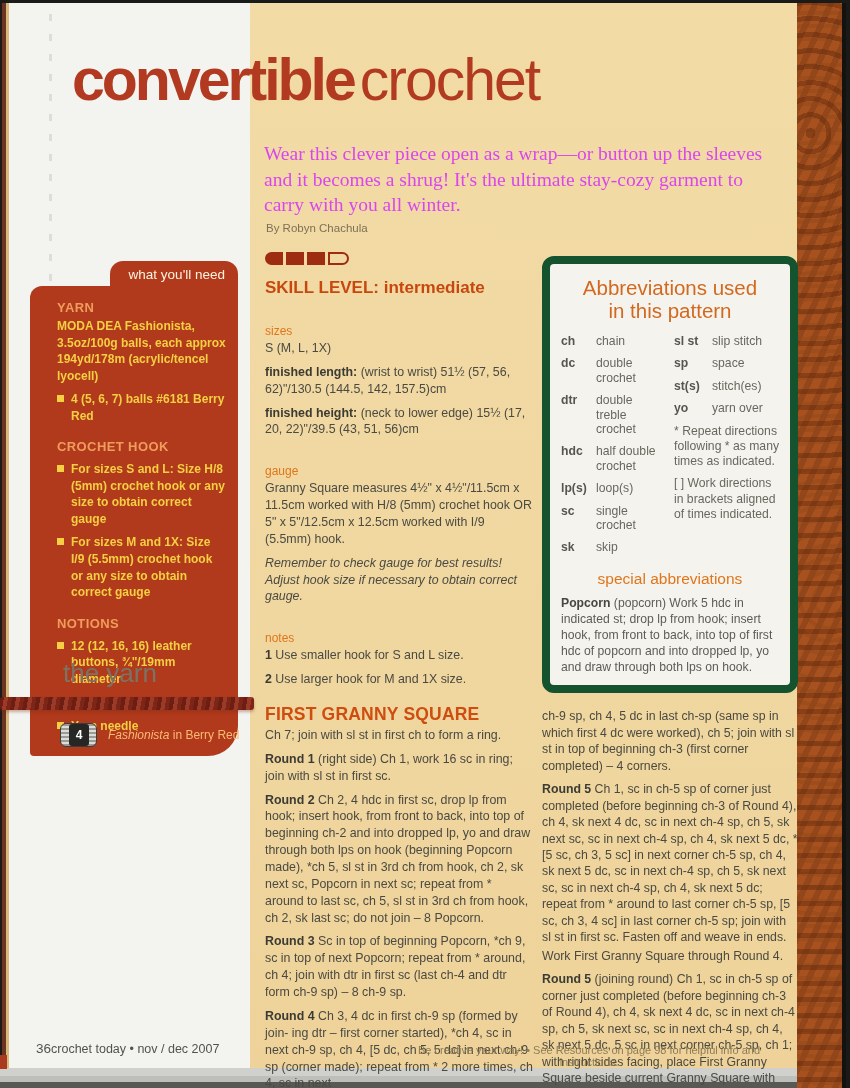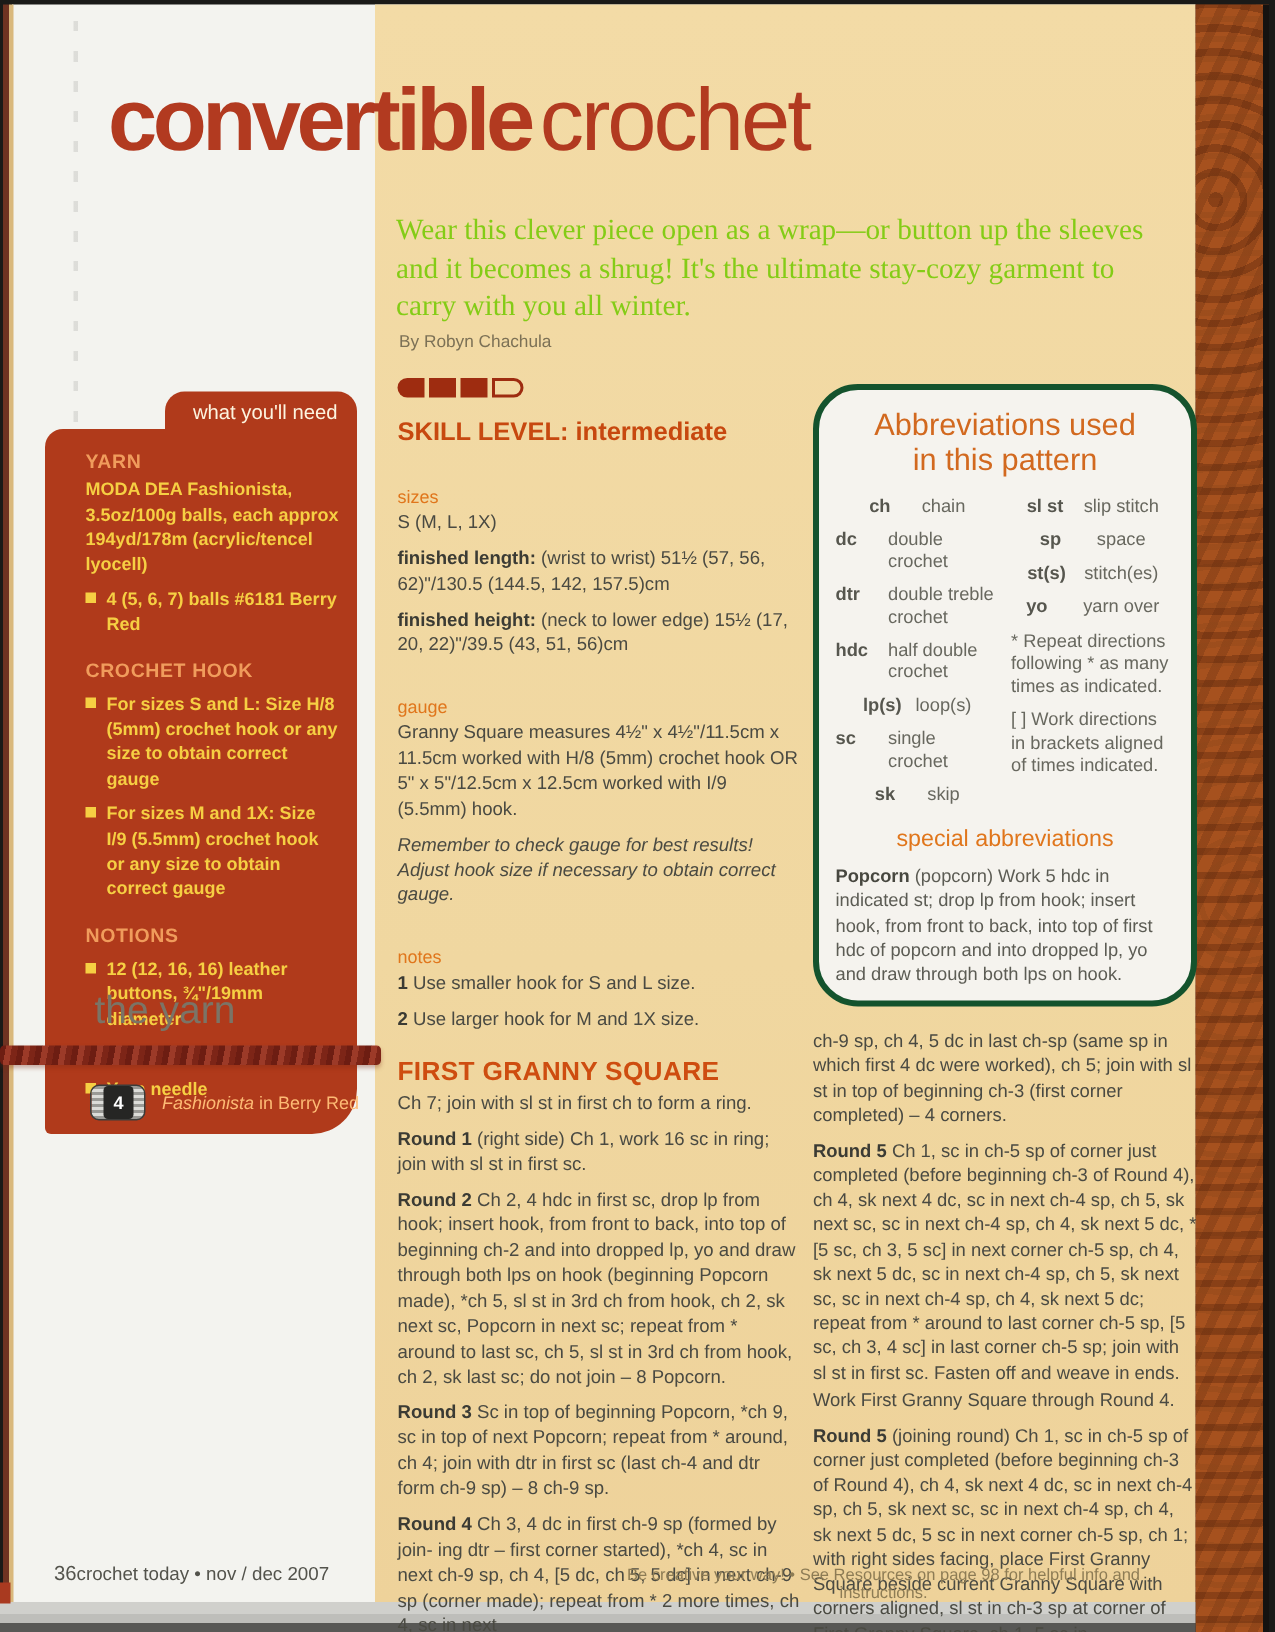--- a/index.html
+++ b/index.html
@@ -26,21 +26,21 @@
     border-right:4px solid #141210; }
   .bottom-band { position:absolute; left:0; top:1068px; width:797px; height:20px;
     background:linear-gradient(180deg,#d0d0cc 0 8px,#bebeba 8px 14px,#585855 14px 20px); }
   .corner-mark { position:absolute; left:0; top:1055px; width:7px; height:14px; background:#a93a20; }
 
   
   .page-title { position:absolute; left:72px; top:46px; font-size:59px; font-weight:bold;
     color:var(--brand-red,#b23a20); letter-spacing:-3px; }
   .page-title .light { font-weight:normal; letter-spacing:-2px; margin-left:6px; }
   .intro { position:absolute; left:264px; top:141px; width:510px;
-    font-family:"Liberation Serif", serif; font-size:19.5px; line-height:1.32; color:#84cc16; }
+    font-family:"Liberation Serif", serif; font-size:19.5px; line-height:1.32; color:#d946ef; }
   .byline { position:absolute; left:266px; top:222px; font-size:11.5px; color:#7c7156; }
 
   
   .need-box { position:absolute; left:30px; top:261px; width:208px; }
   .need-tab { margin-left:80px; height:25px; background:var(--box-red,#b03a1b);
     border-radius:13px 13px 0 0; color:#fdf4df; font-size:13.5px; text-align:right;
     padding:6px 13px 0 0; }
   .need-body { background:var(--box-red,#b03a1b); border-radius:12px 0 30px 4px;
     padding:12px 11px 22px 27px; min-height:364px; }
   .need-heading { color:#f09c5c; font-size:13px; font-weight:bold; letter-spacing:.4px; margin:15px 0 3px; }
@@ -74,26 +74,26 @@
     border-radius:0 7px 7px 0; width:21px; }
   .skill-heading { font-size:17px; font-weight:bold; color:var(--deep-orange,#c7480f); margin-bottom:10px; }
   .sub-heading { font-size:12px; font-weight:normal; color:var(--heading-orange,#e0761c); margin:26px 0 1px; }
   .body-text { font-size:12.4px; line-height:1.36; color:#4a4a42; margin-top:7px; }
   .body-text b { color:#3b3b34; }
   .italic-note { font-style:italic; }
   .section-heading { font-size:17.5px; font-weight:bold; color:#ce4d10; margin:16px 0 2px; letter-spacing:.2px; }
 
   
   .right-col { position:absolute; left:542px; top:256px; width:256px; }
-  .abbr-box { border:4px solid #14532d; border-radius:30px; background:#f5f3ee;
+  .abbr-box { border:8px solid #14532d; border-radius:12px; background:#f5f3ee;
     padding:13px 11px 10px; }
   .abbr-title { text-align:center; font-size:20.5px; color:#d2691f; line-height:1.1; margin-bottom:12px; }
   .abbr-cols { display:flex; gap:8px; }
   .abbr-col { flex:1; }
-  .abbr-row { display:flex; font-size:12.2px; line-height:1.18; margin-bottom:8px; color:#68685f;justify-content:center; }
+  .abbr-row { display:flex; font-size:12.2px; line-height:1.18; margin-bottom:8px; color:#68685f; }
   .abbr-term { font-weight:bold; color:#56564e; flex:none; width:35px; }
   .abbr-col.r .abbr-term { width:38px; }
   .abbr-note { font-size:12.2px; line-height:1.25; color:#68685f; margin-bottom:7px; }
   .special-heading { text-align:center; color:var(--heading-orange,#e0761c); font-size:15.5px; margin:7px 0 7px; }
   .special-text { font-size:12.2px; line-height:1.32; color:#5c5c54; }
   .special-text b { color:#47473f; }
   .right-col .body-text { font-size:12.3px; line-height:1.34; }
   .right-col .section-heading { margin-top:18px; }
   .right-col .flow-start { margin-top:15px; }
 

